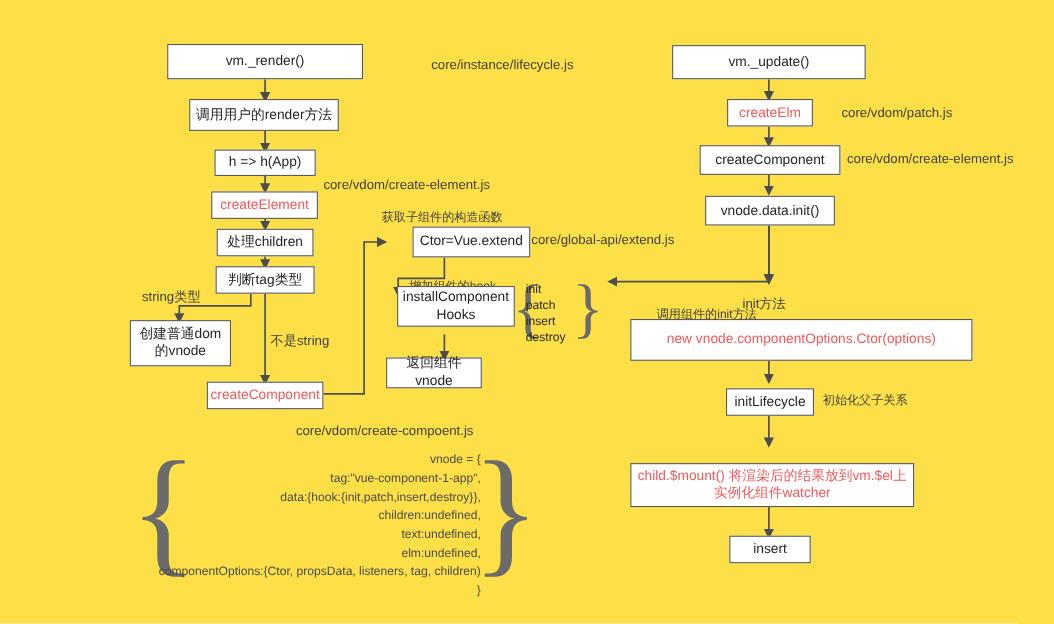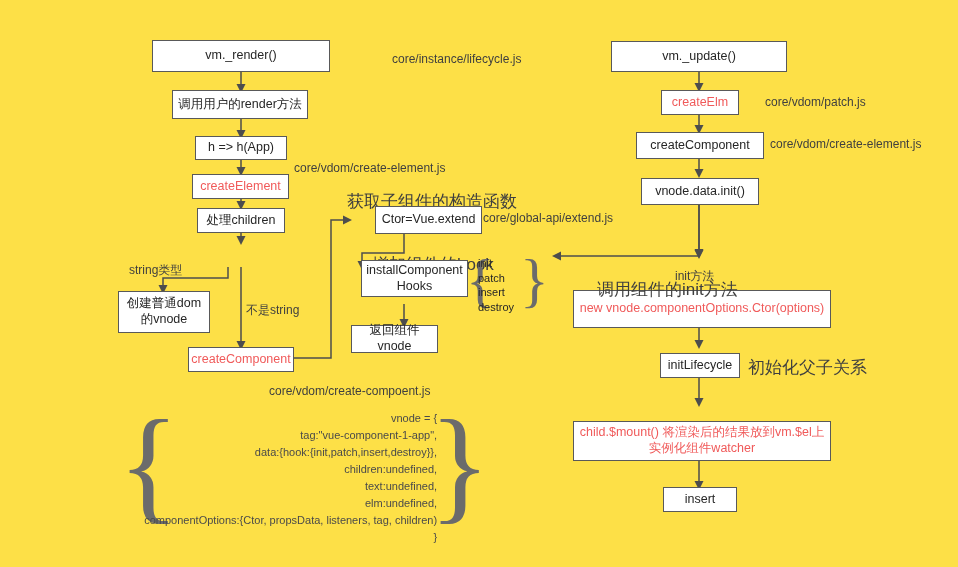--- a/index.html
+++ b/index.html
@@ -25,21 +25,21 @@
     padding:1px 3px;
   }
   .box.red{color:#f05a5a;}
   .lbl{
     position:absolute;
     color:#3f3f3f;
     font-size:12px;
     white-space:nowrap;
     line-height:1.2;
   }
-  .lbl.sm{font-size:17px;}
+  .lbl.sm{font-size:11px;}
   .code{
     position:absolute;
     color:#4a4a4a;
     font-size:11px;
     line-height:1.55;
     white-space:pre;
     text-align:right;
   }
   .brace{
     position:absolute;
@@ -101,20 +101,21 @@
   <div class="box" style="left:152px;top:40px;width:178px;height:32px;">vm._render()</div>
 
   <div class="box" style="left:172px;top:90px;width:136px;height:29px;">调用用户的render方法</div>
 
   <div class="box" style="left:195px;top:136px;width:92px;height:24px;">h =&gt; h(App)</div>
 
   <div class="box red" style="left:192px;top:174px;width:97px;height:25px;">createElement</div>
 
   <div class="box" style="left:197px;top:208px;width:88px;height:25px;">处理children</div>
 
+  <div class="box" style="left:196px;top:242px;width:90px;height:25px;">判断tag类型</div>
 
   <div class="box" style="left:118px;top:291px;width:92px;height:42px;">创建普通dom
 的vnode</div>
 
   <div class="box red" style="left:188px;top:347px;width:106px;height:25px;">createComponent</div>
 
   <div class="lbl" style="left:129px;top:263px;">string类型</div>
 
   <div class="lbl" style="left:246px;top:303px;">不是string</div>
 
@@ -145,21 +146,21 @@
   <div class="brace" style="left:520px;top:250px;font-size:60px;">}</div>
 
   <div class="box" style="left:611px;top:41px;width:176px;height:31px;">vm._update()</div>
 
   <div class="box red" style="left:661px;top:90px;width:78px;height:25px;">createElm</div>
 
   <div class="box" style="left:636px;top:132px;width:128px;height:27px;">createComponent</div>
 
   <div class="box" style="left:641px;top:178px;width:118px;height:27px;">vnode.data.init()</div>
 
-  <div class="box red" style="left:573px;top:290px;width:258px;height:38px;">new vnode.componentOptions.Ctor(options)</div>
+  <div class="box red" style="left:573px;top:290px;width:311px;height:38px;">new vnode.componentOptions.Ctor(options)</div>
 
   <div class="box" style="left:660px;top:353px;width:80px;height:25px;">initLifecycle</div>
 
   <div class="box red" style="left:573px;top:421px;width:258px;height:40px;">child.$mount()  将渲染后的结果放到vm.$el上
 实例化组件watcher</div>
 
   <div class="box" style="left:663px;top:487px;width:74px;height:25px;">insert</div>
 
   <div class="lbl" style="left:765px;top:95px;">core/vdom/patch.js</div>
 

